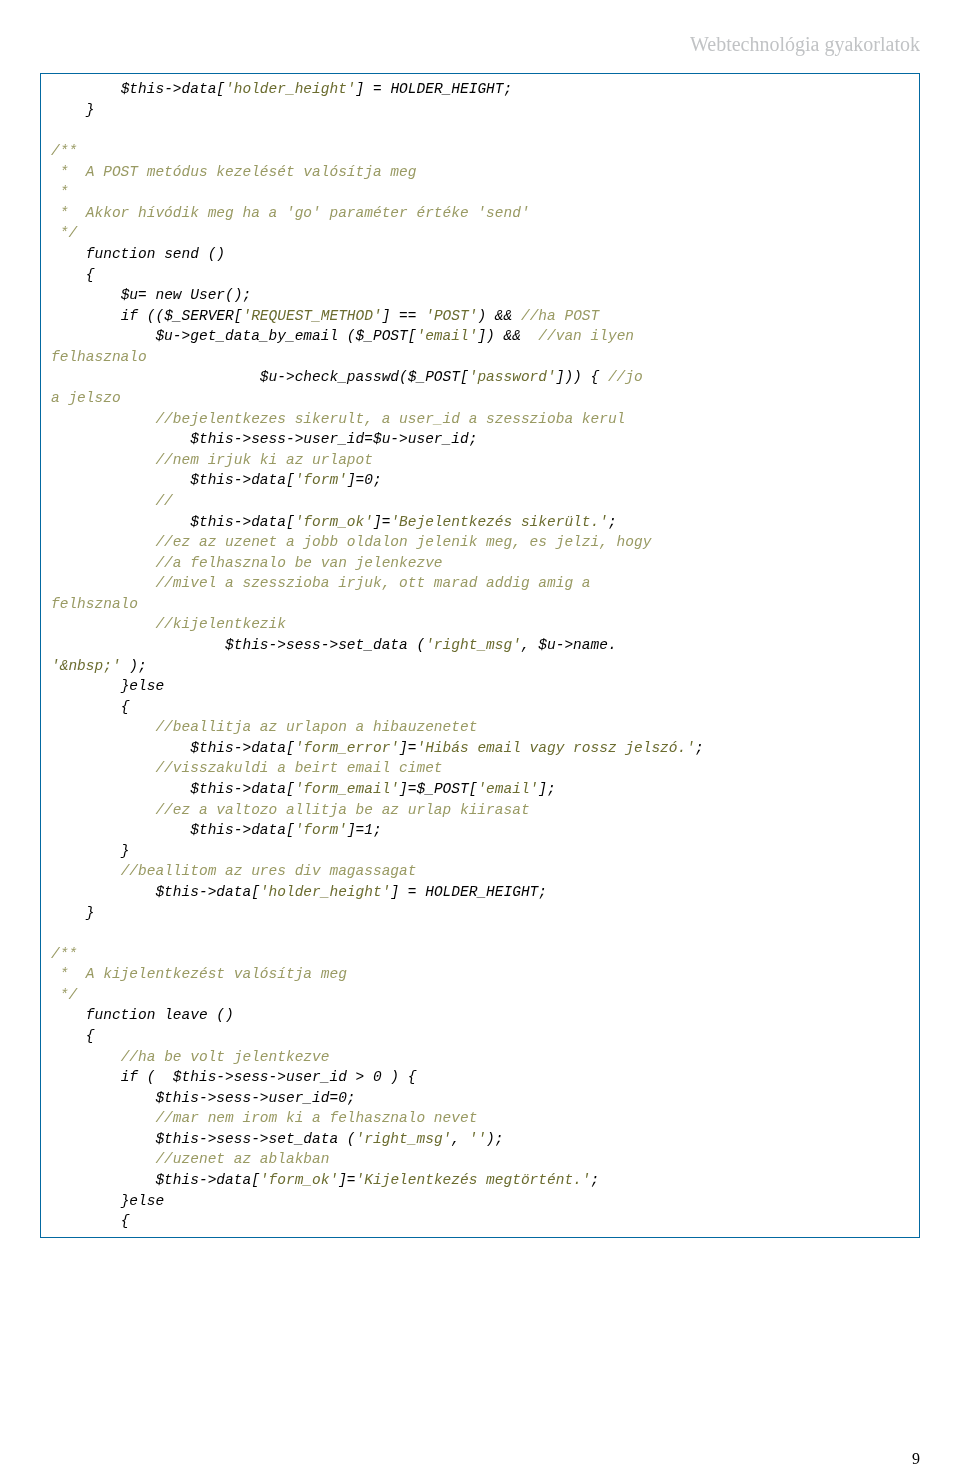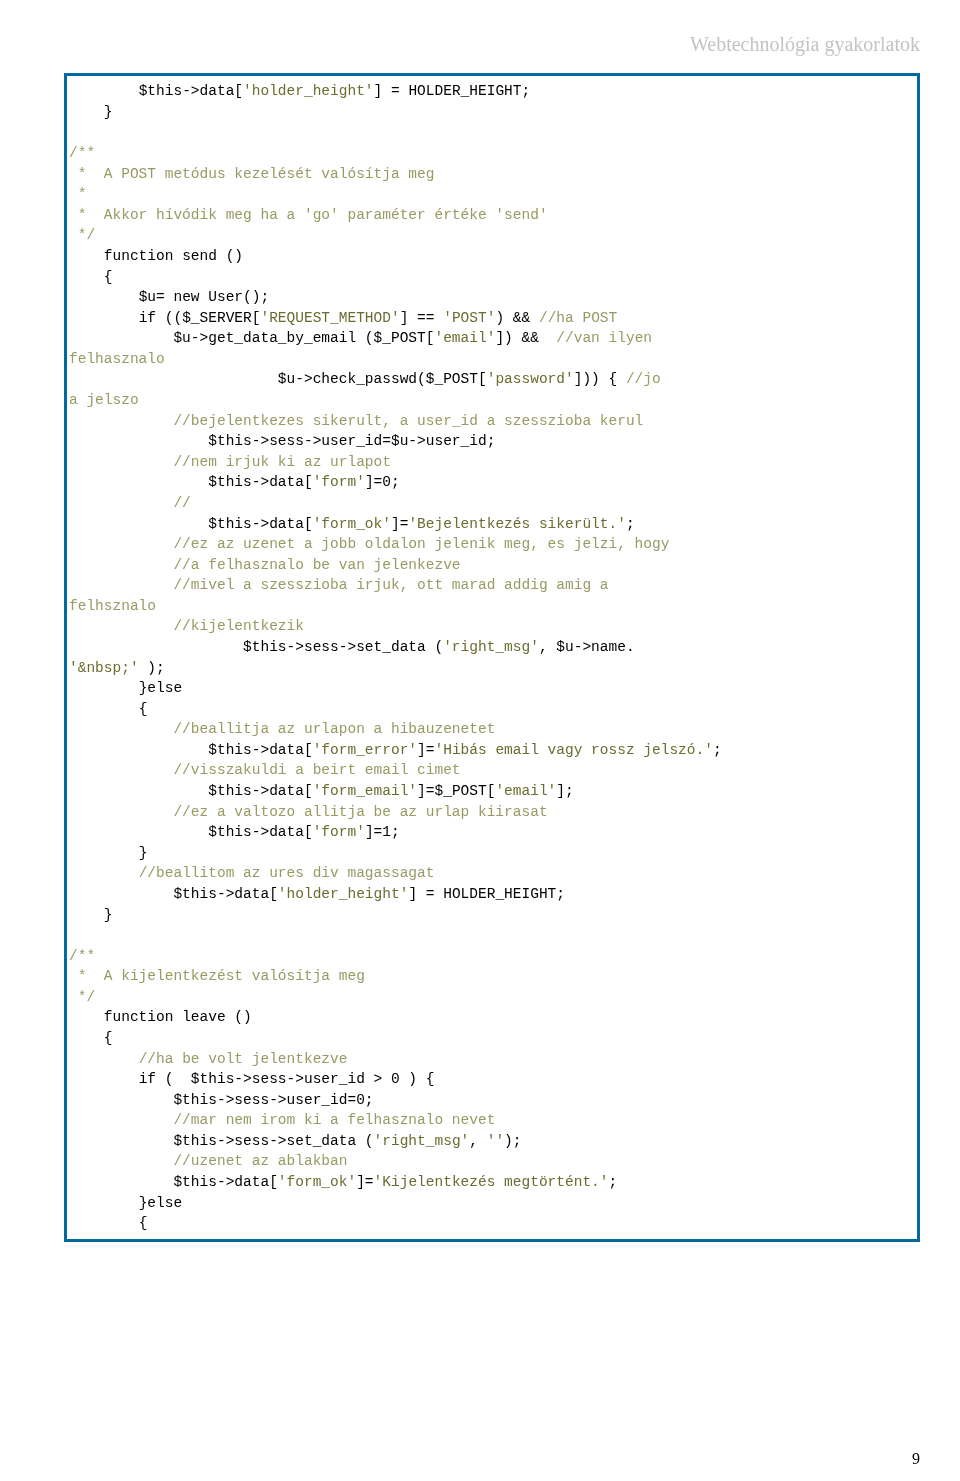--- a/index.html
+++ b/index.html
@@ -9,34 +9,34 @@
     background: #ffffff;
     font-family: "Courier New", monospace;
     font-size: 14.5px;
     line-height: 1.42;
     width: 960px;
   }
   .page {
     padding: 30px 40px 30px 40px;
     position: relative;
     min-height: 1481px;
-    margin-left: 24px;
   }
   .header {
     text-align: right;
     font-family: Georgia, "Times New Roman", serif;
     font-size: 20px;
     color: #c1c3c5;
     margin-bottom: 15px;
   }
   .code-frame {
-    border: 3px solid #0369a1;
-    padding: 5px 2px;
+    border: 1px solid #0369a1;
+    padding: 5px 10px;
     white-space: pre-wrap;
     color: #000;
+    font-style: italic;
   }
   .page-num {
     position: absolute;
     bottom: 10px;
     right: 40px;
     font-family: "Times New Roman", serif;
     font-size: 16px;
     color: #000;
   }
   .c-string    { color: #6b6c2f; }

